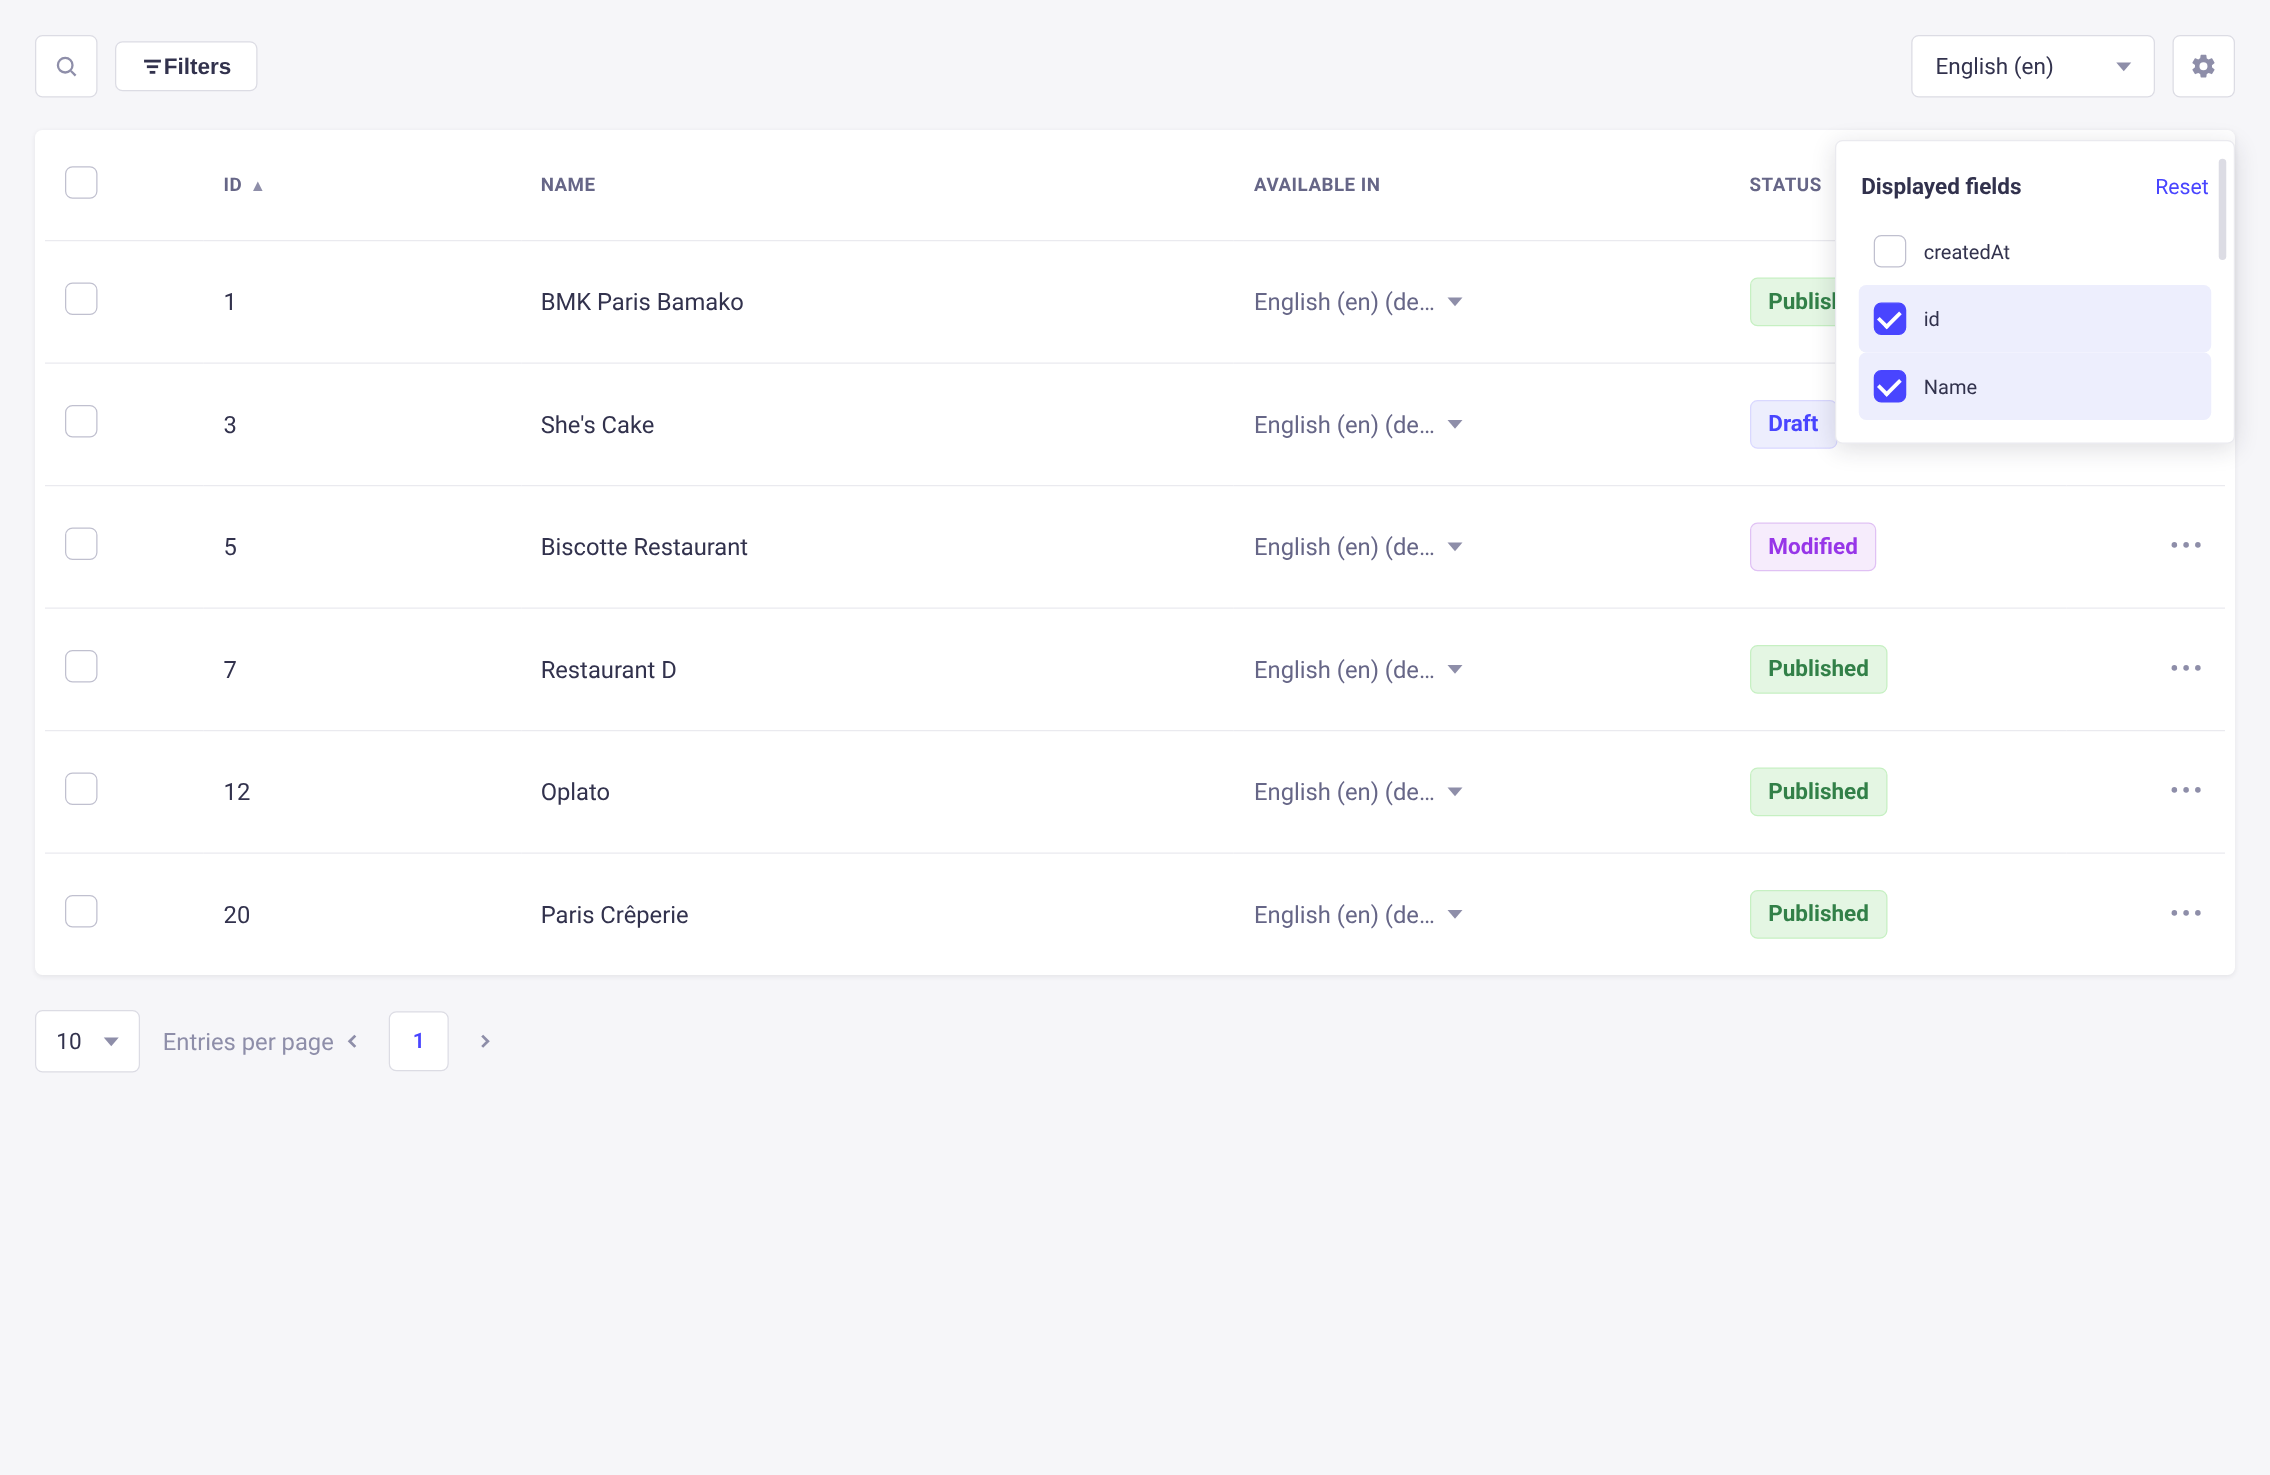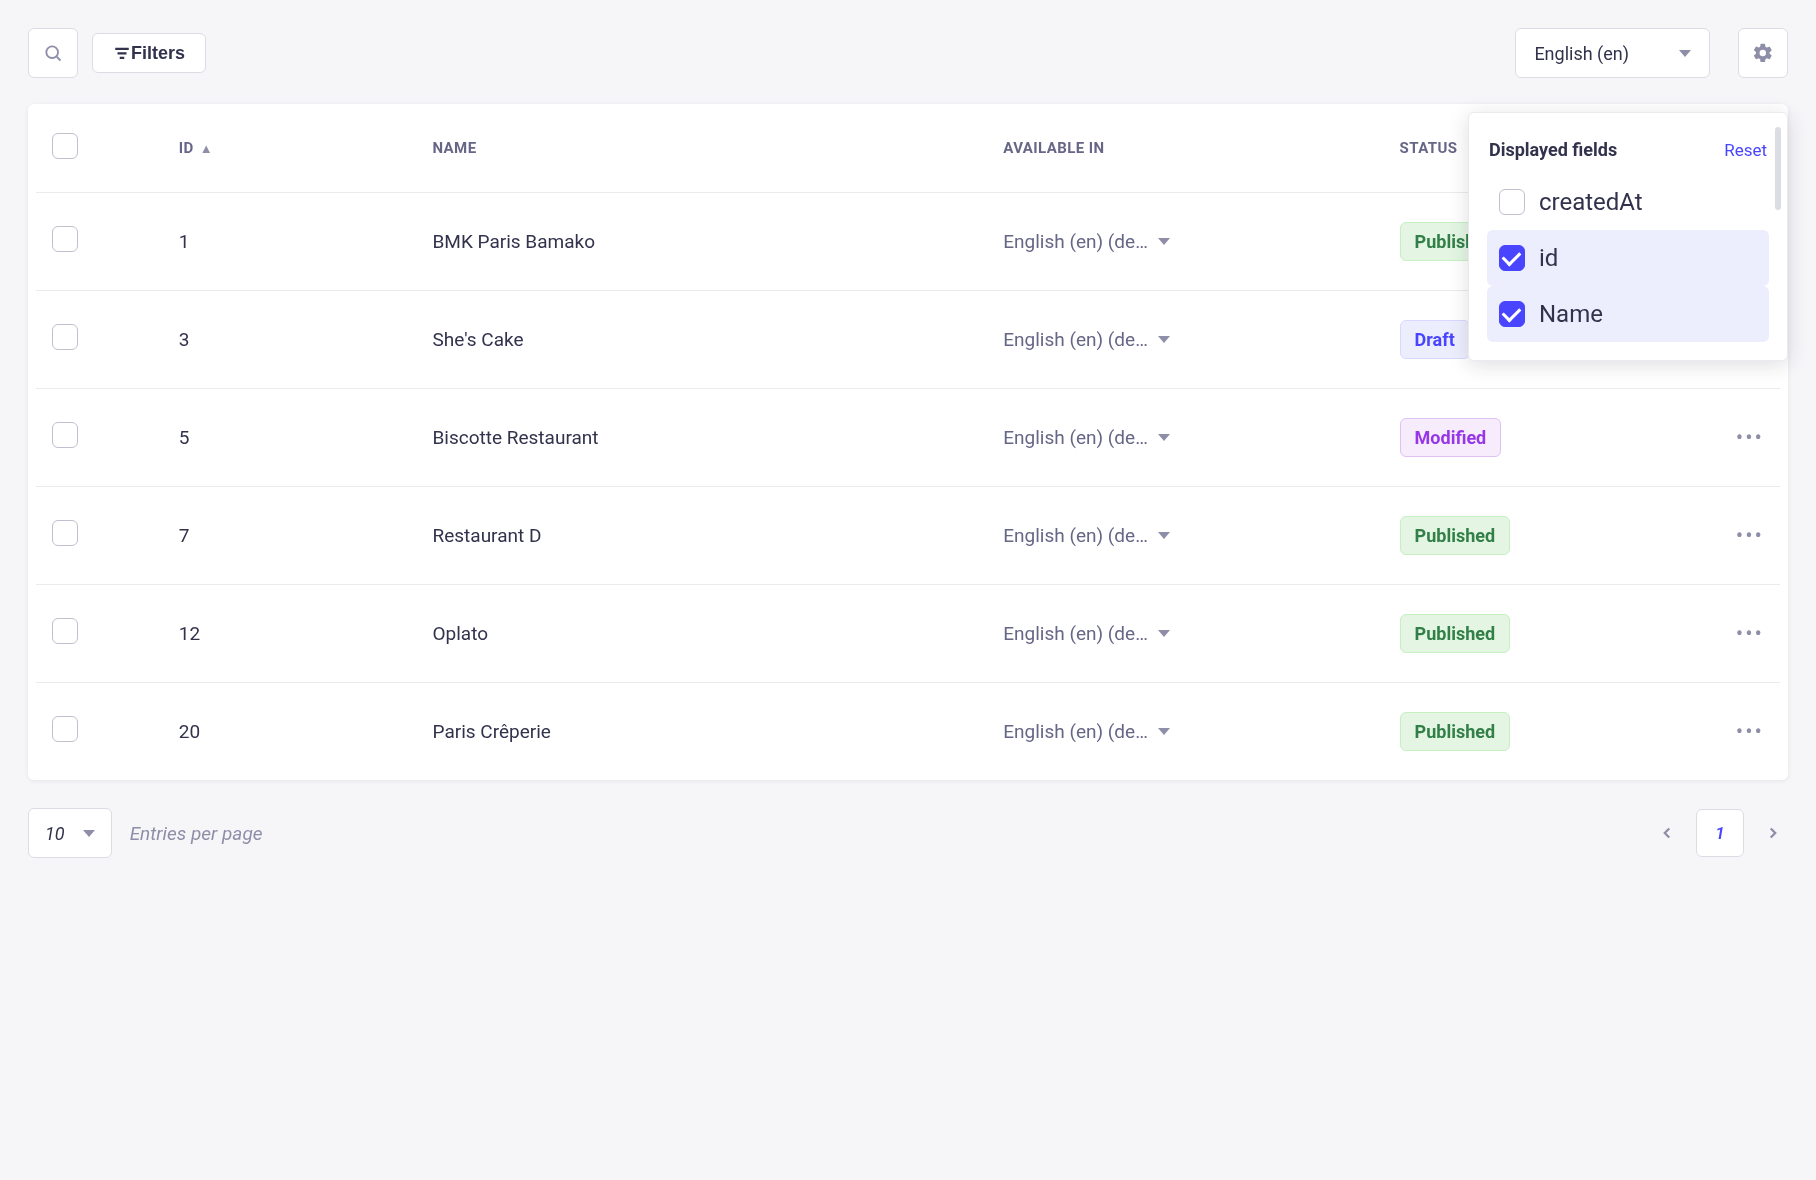--- a/index.html
+++ b/index.html
@@ -6,21 +6,21 @@
   body {
     margin: 0;
     font-family: -apple-system, BlinkMacSystemFont, "Segoe UI", Roboto, Helvetica, Arial, sans-serif;
     background: #f6f6f9;
     color: #32324d;
     font-size: 17px;
   }
   .page { padding: 28px 28px 28px 28px; }
   .toolbar { display: flex; align-items: center; justify-content: space-between; margin-bottom: 26px; }
   .toolbar-left { display: flex; gap: 14px; align-items: center; }
-  .toolbar-right { display: flex; gap: 28px; }
+  .toolbar-right { display: flex; gap: 14px; }
 
   .icon-btn {
     width: 50px; height: 50px;
     border: 1px solid #dcdce4;
     border-radius: 6px;
     background: #fff;
     display: flex; align-items: center; justify-content: center;
     cursor: pointer;
     color: #8e8ea9;
   }
@@ -101,21 +101,21 @@
     display:inline-block;
   }
 
   .badge { display:inline-block; padding:8px 14px; border-radius:6px; font-weight:700; font-size:18px; }
   .badge-published { background:#e4f6e3; color:#328048; border:1px solid #c6f0c2; }
   .badge-draft { background:#edeefd; color:#4945ff; border:1px solid #d9d8ff; }
   .badge-modified { background:#f6ecfc; color:#9736e8; border:1px solid #e0c1f4; }
 
   .row-actions { color:#8e8ea9; font-size:22px; letter-spacing:2px; cursor:pointer; }
 
-  .footer { display:flex; align-items:center; justify-content:space-between; margin-top:28px;font-style:italic; }
+  .footer { display:flex; align-items:center; justify-content:flex-start; margin-top:28px; }
   .page-size { display:flex; align-items:center; gap:18px; }
   .page-size-select {
     height:50px; padding:0 16px;
     border:1px solid #dcdce4; border-radius:6px; background:#fff;
     display:flex; align-items:center; gap:18px; cursor:pointer; font-size:18px; color:#32324d;
   }
   .entries-label { color:#8e8ea9; font-size:19px; }
   .pager { display:flex; align-items:center; gap:14px; }
   .pager-btn {
     width:30px; height:30px; display:flex; align-items:center; justify-content:center; cursor:pointer;
@@ -137,21 +137,21 @@
     width:100%; height:48px;
     background:#edeefd; border:1px solid #d9d8ff; color:#4945ff; border-radius:6px;
     display:flex; align-items:center; justify-content:center; gap:12px;
     font-weight:700; font-size:17px; cursor:pointer;
   }
   .pop-header { display:flex; align-items:center; justify-content:space-between; margin:8px 2px 14px 2px; }
   .pop-title { font-weight:700; color:#32324d; font-size:18px; }
   .reset-link { color:#4945ff; font-size:17px; cursor:pointer; }
   .field-opt {
     display:flex; align-items:center; gap:14px;
-    padding:14px 12px; border-radius:6px; font-size:24px; color:#32324d;
+    padding:14px 12px; border-radius:6px; font-size:16px; color:#32324d;
     cursor:pointer;
   }
   .field-opt.selected { background:#edeefd; }
   .scroll-track {
     position:absolute; right:6px; top:14px; bottom:14px; width:6px;
     background:transparent;
   }
   .scroll-thumb {
     width:6px; height:38%; background:#dcdce4; border-radius:3px;
   }

